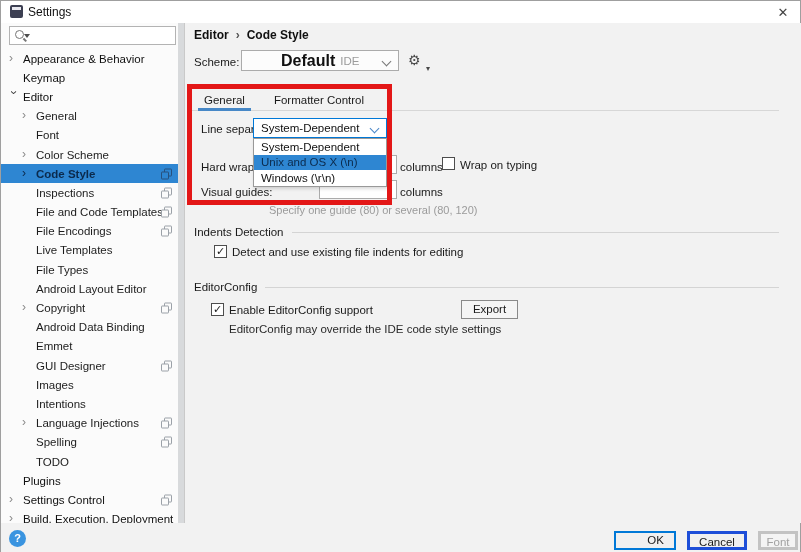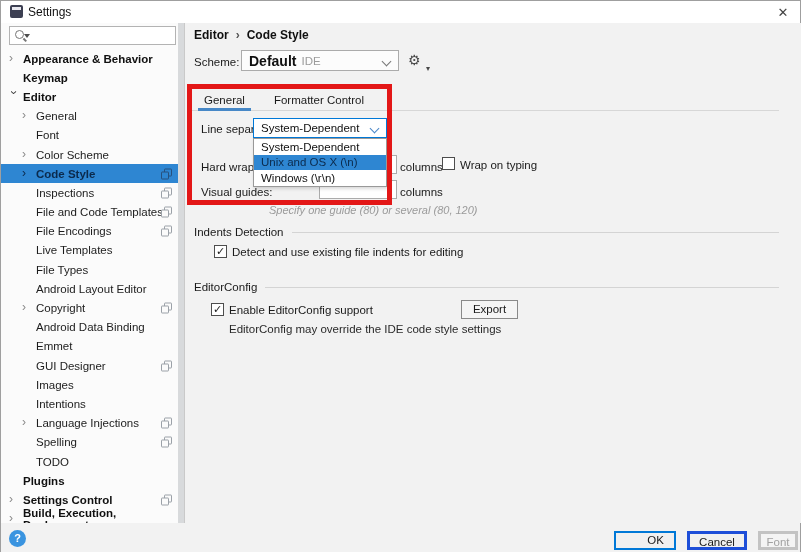--- a/index.html
+++ b/index.html
@@ -22,21 +22,21 @@
   .mag::before { content:""; position:absolute; left:1px; top:1px; width:7px; height:7px; border:1.5px solid #767676; border-radius:50%; }
   .mag::after { content:""; position:absolute; left:8.5px; top:9.5px; width:4px; height:1.5px; background:#767676; transform:rotate(45deg); }
   .search-caret { width:0; height:0; border-left:3px solid transparent; border-right:3px solid transparent; border-top:4px solid #4d4d4d; margin-left:2px; margin-right:3px; }
 
   #tree { position:absolute; left:0; top:26px; width:184px; }
   .srow { position:relative; height:19.2px; width:178px; display:flex; align-items:center; padding-left:22px; font-size:11.5px; color:#1c1c1c; }
   .srow.lvl1 { padding-left:35px; }
   .chev { position:absolute; left:8px; top:50%; transform:translateY(-56%); font-size:12px; color:#8a8a8a; width:10px; line-height:1; }
   .lvl1 .chev { left:21px; }
   .chev-expanded .chev { transform:translateY(-62%) rotate(90deg); color:#3a3a3a; }
-  .srow.bold .slabel { font-weight:bold; color:#101010; }
+  .srow.bold .slabel { font-weight:normal; color:#101010; }
   .srow.selected { background:#2e86d2; }
   .srow.selected .slabel { color:#0b2a4c; font-weight:bold; }
   .srow.selected .chev { color:#0b2a4c; }
   .dup-icon { position:absolute; right:7px; top:50%; transform:translateY(-50%); width:11px; height:11px; }
   .dup-icon::before { content:""; position:absolute; top:0; right:0; width:6px; height:6px; border:1px solid #9ba1a8; border-radius:1px; }
   .dup-icon::after { content:""; position:absolute; bottom:0; left:0; width:6px; height:6px; border:1px solid #9ba1a8; border-radius:1px; background:#fbfbfb; }
   .selected .dup-icon::after { background:#2e86d2; }
   .selected .dup-icon::before, .selected .dup-icon::after { border-color:#27517e; }
 
   
@@ -47,21 +47,21 @@
   #cancel-btn { left:686px; width:60px; }
   #apply-btn { left:757px; width:40px; }
   .btn.disabled { color:#a2a2a2; border-color:#c3c3c3; background:#f4f4f4; }
 
   
   #main { position:absolute; left:185px; top:22px; width:616px; height:500px; background:#f2f2f2; }
   #breadcrumb { position:absolute; left:8px; top:5px; font-size:12px; font-weight:bold; color:#101010; }
   #breadcrumb .sep { font-weight:bold; color:#555; margin:0 7px; font-size:12px; }
   #scheme-label { position:absolute; left:8px; top:33px; font-size:11.5px; color:#1a1a1a; }
   #scheme-combo { position:absolute; left:55px; top:27px; width:158px; height:21px; background:#fcfcfc; border:1px solid #ababab; display:flex; align-items:center; padding-left:7px; }
-  #scheme-combo .val { font-size:14px; font-weight:bold; color:#101010; }
+  #scheme-combo .val { font-size:16px; font-weight:bold; color:#101010;margin-left:32px; }
   #scheme-combo .suffix { font-size:11.5px; color:#9b9b9b; margin-left:5px; }
   .combo-caret { position:absolute; right:8px; top:7px; width:7px; height:7px; border-right:1.5px solid #777; border-bottom:1.5px solid #777; transform:rotate(45deg); }
   #gear-wrap { position:absolute; left:222px; top:28px; width:20px; height:20px; }
   #gear-icon { font-size:14px; color:#4a4a4a; line-height:18px; }
   #gear-caret { position:absolute; right:-2px; bottom:-2px; font-size:8px; color:#4a4a4a; }
 
   #tabstrip { position:absolute; left:5px; top:66px; width:588px; height:22px; border-bottom:1px solid #d7d7d7; display:flex; }
   .tab { position:relative; padding:0 13px; font-size:11.5px; color:#1a1a1a; display:flex; align-items:center; margin-right:3px; }
   .tab.active::after { content:""; position:absolute; left:7px; right:7px; bottom:-1px; height:3px; background:#4788c7; }
 
@@ -72,21 +72,21 @@
   .dd-item { height:15.5px; display:flex; align-items:center; padding-left:7px; font-size:11.5px; color:#101010; }
   .dd-item.selected { background:#2e86d2; color:#0b2a4c; }
 
   .num-field { position:absolute; width:78px; height:19px; background:#fff; border:1px solid #ababab; z-index:1; font-size:11.5px; padding-left:4px; font-family:"Liberation Sans",sans-serif; }
   #hw-label { position:absolute; left:15px; top:138px; font-size:11.5px; color:#1a1a1a; }
   #hw-field { left:133px; top:132px; }
   #hw-suffix { position:absolute; left:214px; top:138px; font-size:11.5px; color:#1a1a1a; }
   #vg-label { position:absolute; left:15px; top:163px; font-size:11.5px; color:#1a1a1a; }
   #vg-field { left:133px; top:157px; }
   #vg-suffix { position:absolute; left:214px; top:163px; font-size:11.5px; color:#1a1a1a; }
-  #vg-hint { position:absolute; left:83px; top:181px; font-size:11px; color:#9b9b9b;font-style:italic; }
+  #vg-hint { position:absolute; left:83px; top:181px; font-size:11px; color:#9b9b9b; }
 
   .win-check { position:absolute; width:13px; height:13px; background:#fff; border:1px solid #4d4d4d; font-size:11px; line-height:11px; text-align:center; color:#1a1a1a; }
   .win-check.checked::after { content:"✓"; }
   #wrap-check { left:256px; top:134px; }
   #wrap-label { position:absolute; left:274px; top:136px; font-size:11.5px; color:#1a1a1a; }
 
   .section-hdr { position:absolute; left:8px; right:23px; display:flex; align-items:center; font-size:11.5px; color:#1a1a1a; }
   .section-hdr .rule { flex:1; border-top:1px solid #d4d4d4; margin-left:8px; }
   #indents-hdr { top:203px; }
   #ec-hdr { top:258px; }

